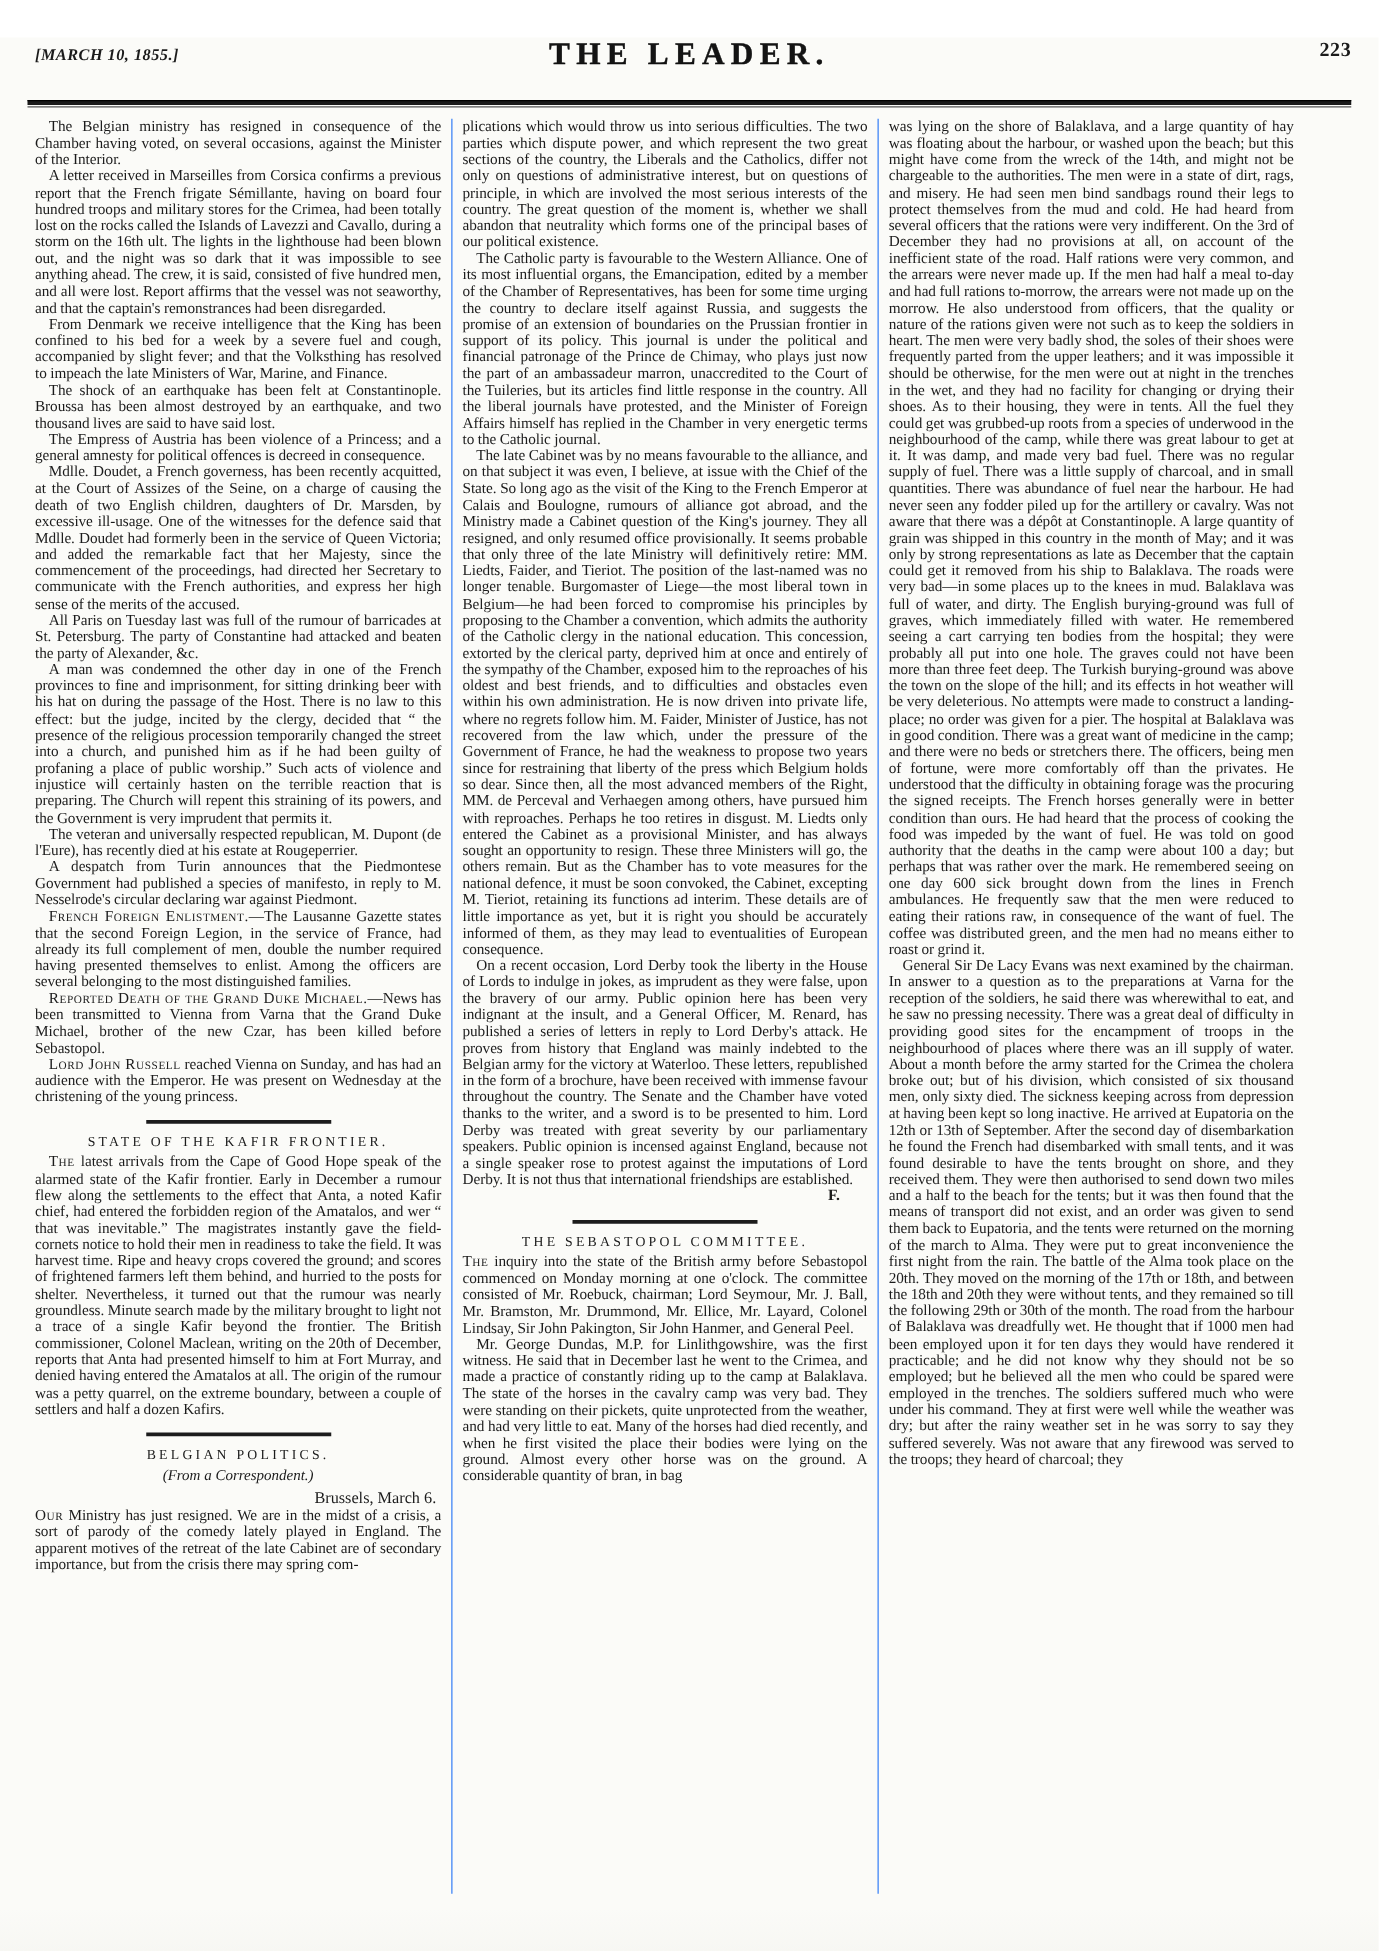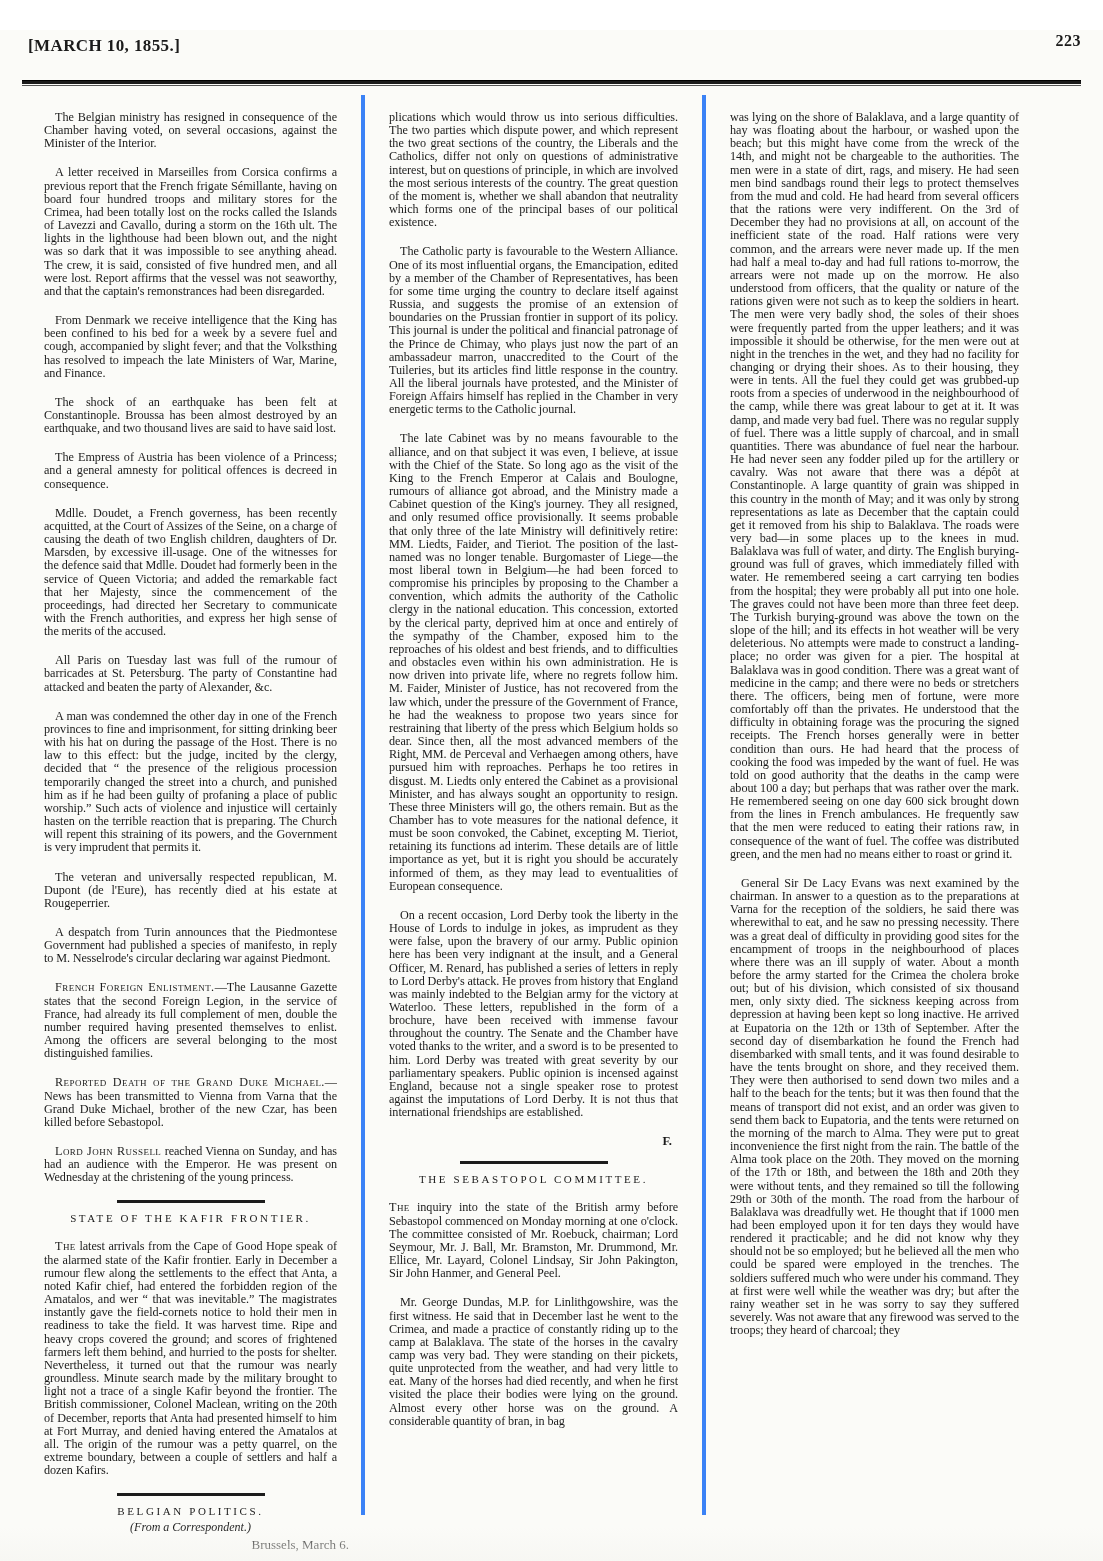--- a/index.html
+++ b/index.html
@@ -28,25 +28,26 @@
   
   .masthead {
     position: relative;
     height: 48px;
     margin: 30px 22px 0 22px;
   }
   .masthead .issue-date {
     position: absolute;
     left: 6px;
     top: 6px;
-    font-size: 17px;
+    font-size: 13px;
     letter-spacing: 0.4px;
     font-variant: small-caps;
     font-weight: 600;
     white-space: nowrap;
+    font-style: italic;
   }
   .masthead .paper-title {
     position: absolute;
     left: 0;
     right: 0;
     top: 0;
     text-align: center;
     font-size: 25px;
     letter-spacing: 5px;
     font-weight: 700;
@@ -80,24 +81,24 @@
     height: 1420px;
     align-items: stretch;
   }
   .col {
     width: 341px;
     box-sizing: border-box;
     padding: 0 8px;
     position: relative;
   }
   .col + .col {
-    border-left: 4px solid #3b82f6;
+    border-left: 1px solid #3b82f6;
   }
   .col p {
-    margin: 16px;
+    margin: 0;
     font-size: 12.2px;
     line-height: 13.15px;
     text-align: justify;
     text-indent: 11px;
     letter-spacing: -0.05px;
     word-spacing: -0.2px;
     -webkit-hyphens: auto;
     hyphens: auto;
   }
   .col p.noindent { text-indent: 0; }
@@ -150,20 +151,21 @@
     pointer-events: none;
   }
 </style>
 </head>
 <body>
 
 <div class="page">
 
   <div class="masthead">
     <div class="issue-date">[MARCH 10, 1855.]</div>
+    <div class="paper-title">THE LEADER.</div>
     <div class="page-number">223</div>
   </div>
   <div class="rule-thick"></div>
   <div class="rule-thin"></div>
 
   <div class="columns">
     <div class="col">
         <p><span>The Belgian ministry has resigned in consequence of the Chamber having voted, on several occasions, against the Minister of the Interior.</span></p>
         <p><span>A letter received in Marseilles from Corsica confirms a previous report that the French frigate Sémillante, having on board four hundred troops and military stores for the Crimea, had been totally lost on the rocks called the Islands of Lavezzi and Cavallo, during a storm on the 16th ult. The lights in the lighthouse had been blown out, and the night was so dark that it was impossible to see anything ahead. The crew, it is said, consisted of five hundred men, and all were lost. Report affirms that the vessel was not seaworthy, and that the captain's remonstrances had been disregarded.</span></p>
         <p><span>From Denmark we receive intelligence that the King has been confined to his bed for a week by a severe fuel and cough, accompanied by slight fever; and that the Volksthing has resolved to impeach the late Ministers of War, Marine, and Finance.</span></p>

